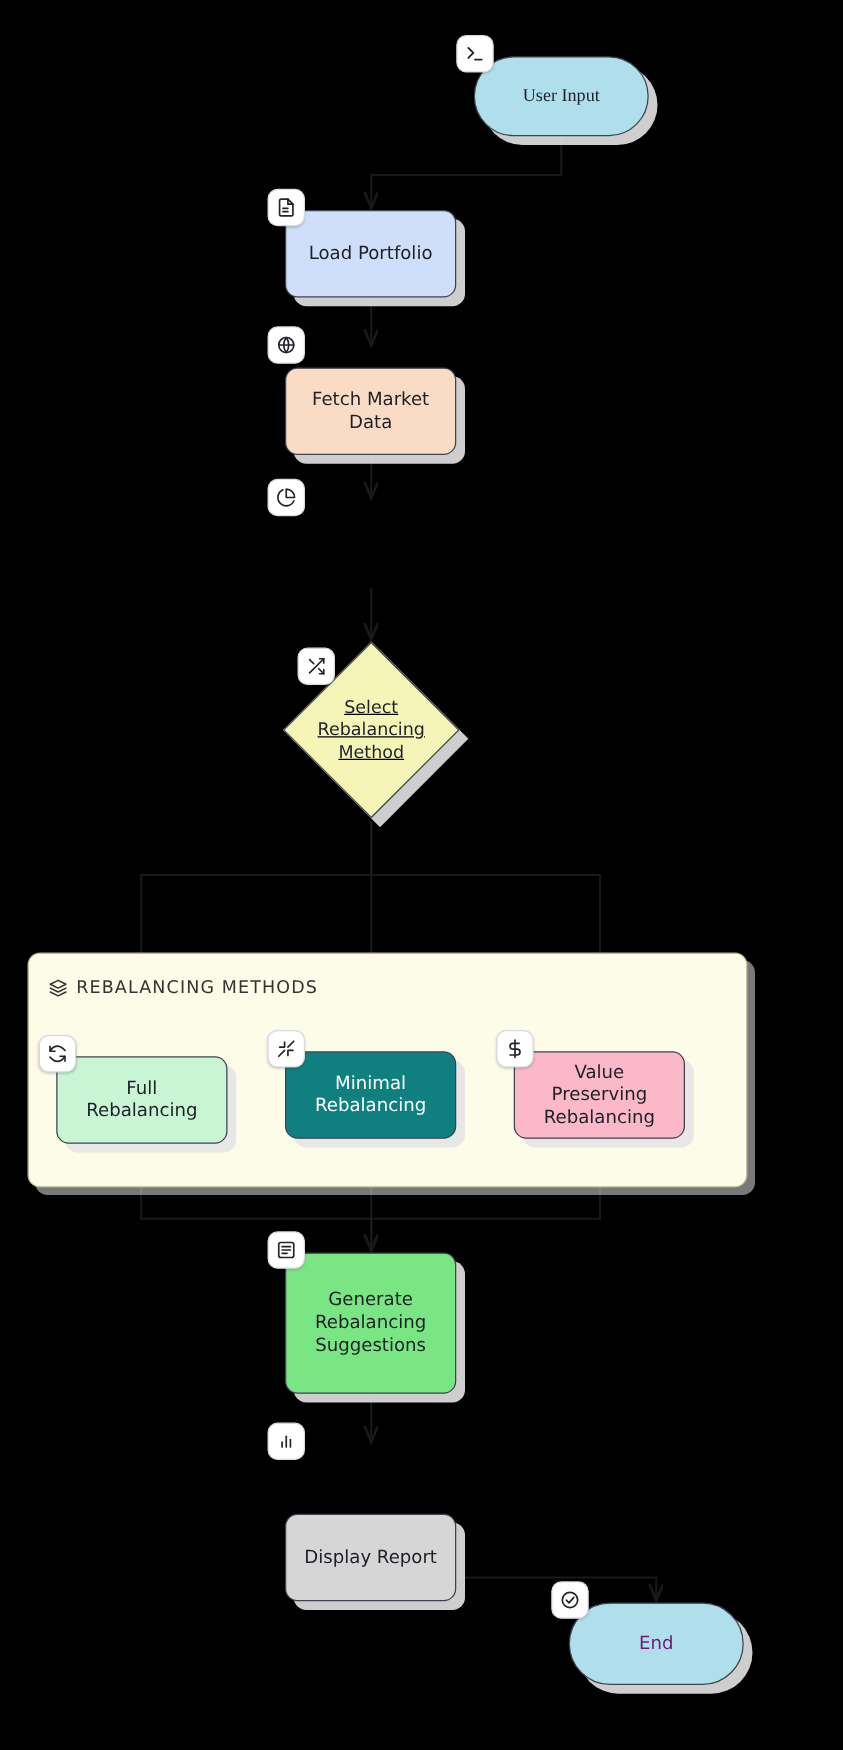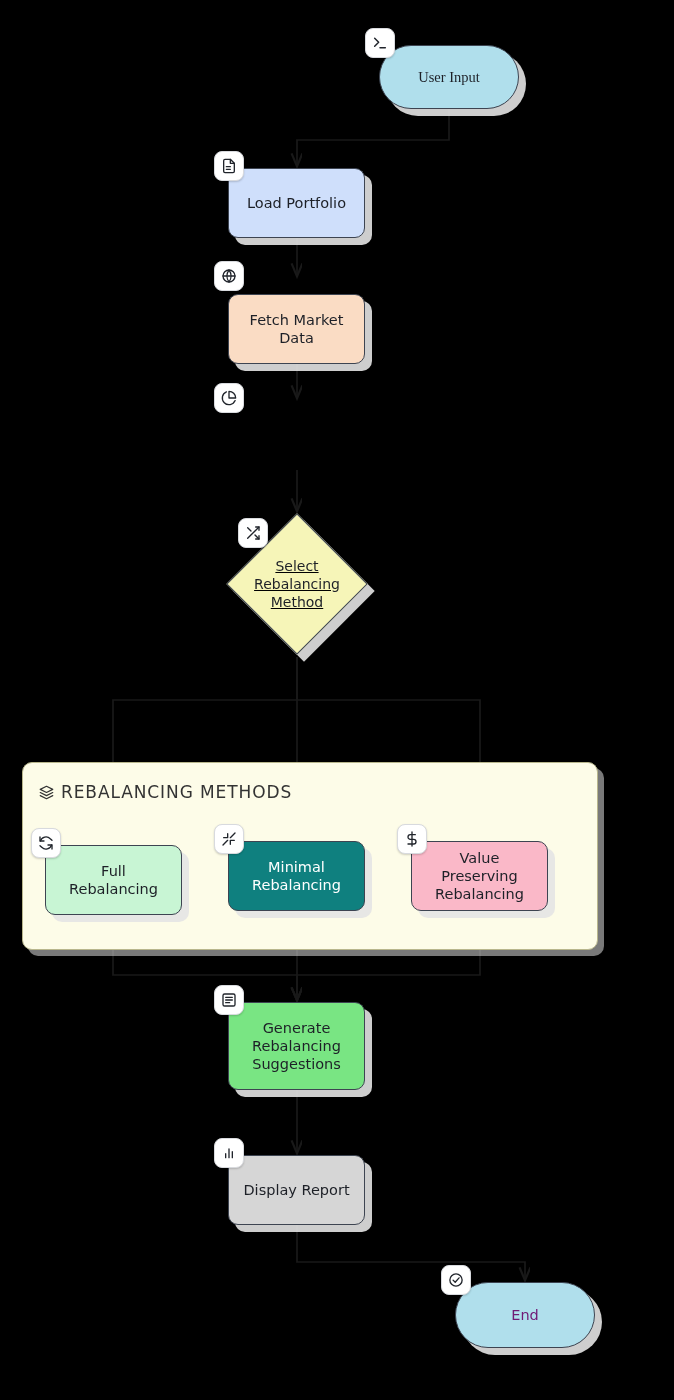--- a/index.html
+++ b/index.html
@@ -30,21 +30,21 @@
     background: #fdfce8;
     border: 1px solid #b8b68c;
     border-radius: 10px;
     box-shadow: 6px 6px 0 0 rgba(220,220,220,0.55);
   }
   .group-label {
     position: absolute;
     display: flex;
     align-items: center;
     gap: 7px;
-    font-size: 17px;
+    font-size: 14px;
     letter-spacing: 0.9px;
     color: #333333;
     white-space: nowrap;
   }
   .group-label .glyph { display: flex; align-items: center; }
 
   
   .node {
     position: absolute;
     box-sizing: border-box;
@@ -242,35 +242,35 @@
     <span class="label">Value Preserving
 Rebalancing</span>
   </div>
   <div class="badge" id="b-value-preserving" style="left: 397px; top: 824px;">
     <svg width="16" height="16" viewBox="0 0 24 24" fill="none" stroke="#20242b" stroke-width="2" stroke-linecap="round" stroke-linejoin="round">
       <line x1="12" y1="1.5" x2="12" y2="22.5"></line>
       <path d="M17 5.5H9.5a3.5 3.5 0 0 0 0 7h5a3.5 3.5 0 0 1 0 7H6"></path>
     </svg>
   </div>
 
-  <div class="node rounded" id="n-generate-suggestions" style="left: 228px; top: 1002px; width: 137px; height: 88px; background: rgb(121, 229, 131); color: rgb(29, 32, 39);">
+  <div class="node rounded" id="n-generate-suggestions" style="left: 228px; top: 1002px; width: 137px; height: 113px; background: rgb(121, 229, 131); color: rgb(29, 32, 39);">
     <span class="label">Generate
 Rebalancing
 Suggestions</span>
   </div>
   <div class="badge" id="b-generate-suggestions" style="left: 214px; top: 985px;">
     <svg width="16" height="16" viewBox="0 0 24 24" fill="none" stroke="#20242b" stroke-width="2" stroke-linecap="round" stroke-linejoin="round">
       <rect x="3" y="3" width="18" height="18" rx="2.4"></rect>
       <line x1="7" y1="8" x2="17" y2="8"></line>
         <line x1="7" y1="12" x2="17" y2="12"></line>
       <line x1="7" y1="16" x2="13" y2="16"></line>
     </svg>
   </div>
 
-  <div class="node rounded" id="n-display-report" style="left: 228px; top: 1155px; width: 137px; height: 70px; background: rgb(214, 214, 214); color: rgb(29, 32, 39);">
+  <div class="node rounded" id="n-display-report" style="left: 228px; top: 1211px; width: 137px; height: 70px; background: rgb(214, 214, 214); color: rgb(29, 32, 39);">
     <span class="label">Display Report</span>
   </div>
   <div class="badge" id="b-display-report" style="left: 214px; top: 1138px;">
     <svg width="16" height="16" viewBox="0 0 24 24" fill="none" stroke="#20242b" stroke-width="2" stroke-linecap="round" stroke-linejoin="round">
       <line x1="12" y1="19" x2="12" y2="6"></line>
         <line x1="17" y1="19" x2="17" y2="10"></line>
       <line x1="7" y1="19" x2="7" y2="13"></line>
     </svg>
   </div>
 

